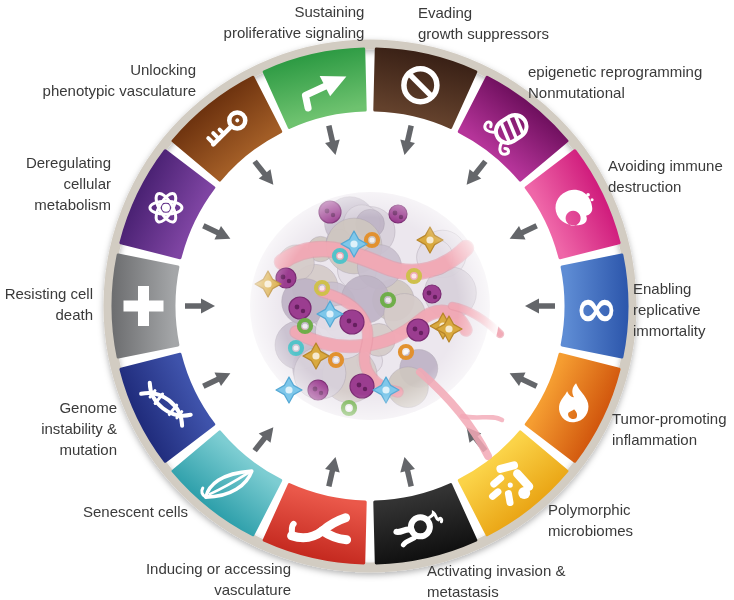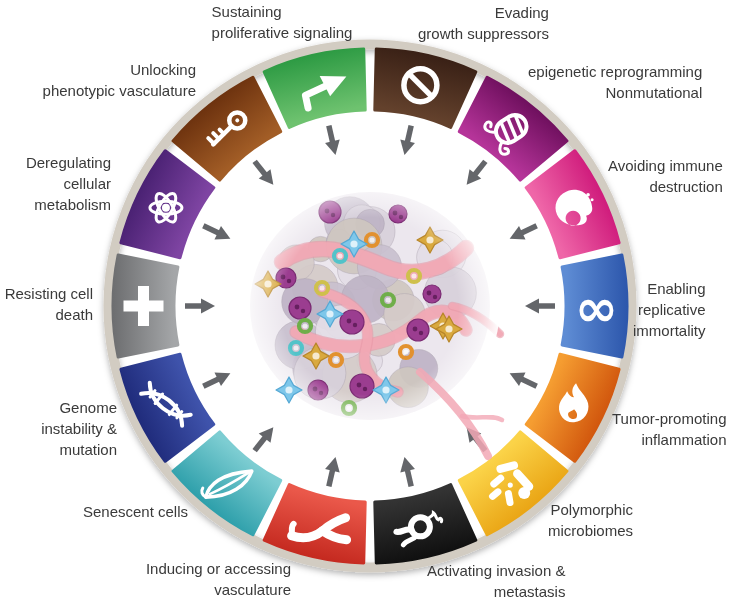--- a/index.html
+++ b/index.html
@@ -1,21 +1,21 @@
 <!DOCTYPE html>
 <html><head>
 <meta charset="utf-8">
 <style>
   html,body{margin:0;padding:0;background:#ffffff;}
   #figure{position:relative;width:734px;height:600px;background:#ffffff;overflow:hidden;
           font-family:"Liberation Sans",sans-serif;}
   #wheel{position:absolute;left:0;top:0;}
-  .lbl{position:absolute;font-size:15px;line-height:21px;color:#3a3a3a;white-space:nowrap;text-align:right;}
+  .lbl{position:absolute;font-size:15px;line-height:21px;color:#3a3a3a;white-space:nowrap;}
   .lbl.right{text-align:right;}
-  .lbl.center{text-align:left;transform:translateX(-50%);}
+  .lbl.center{text-align:right;transform:translateX(-50%);margin-left:12px;}
   #lbl-sustaining{left:282px;top:1px;}
   #lbl-evading{left:418px;top:2px;}
   #lbl-nonmutational{left:528px;top:61px;}
   #lbl-avoiding{left:608px;top:155px;}
   #lbl-enabling{left:633px;top:278px;}
   #lbl-tumorpromoting{left:612px;top:408px;}
   #lbl-polymorphic{left:548px;top:499px;}
   #lbl-activating{left:427px;top:560px;}
   #lbl-inducing{right:443px;top:558px;}
   #lbl-senescent{right:546px;top:501px;text-align:right;}

